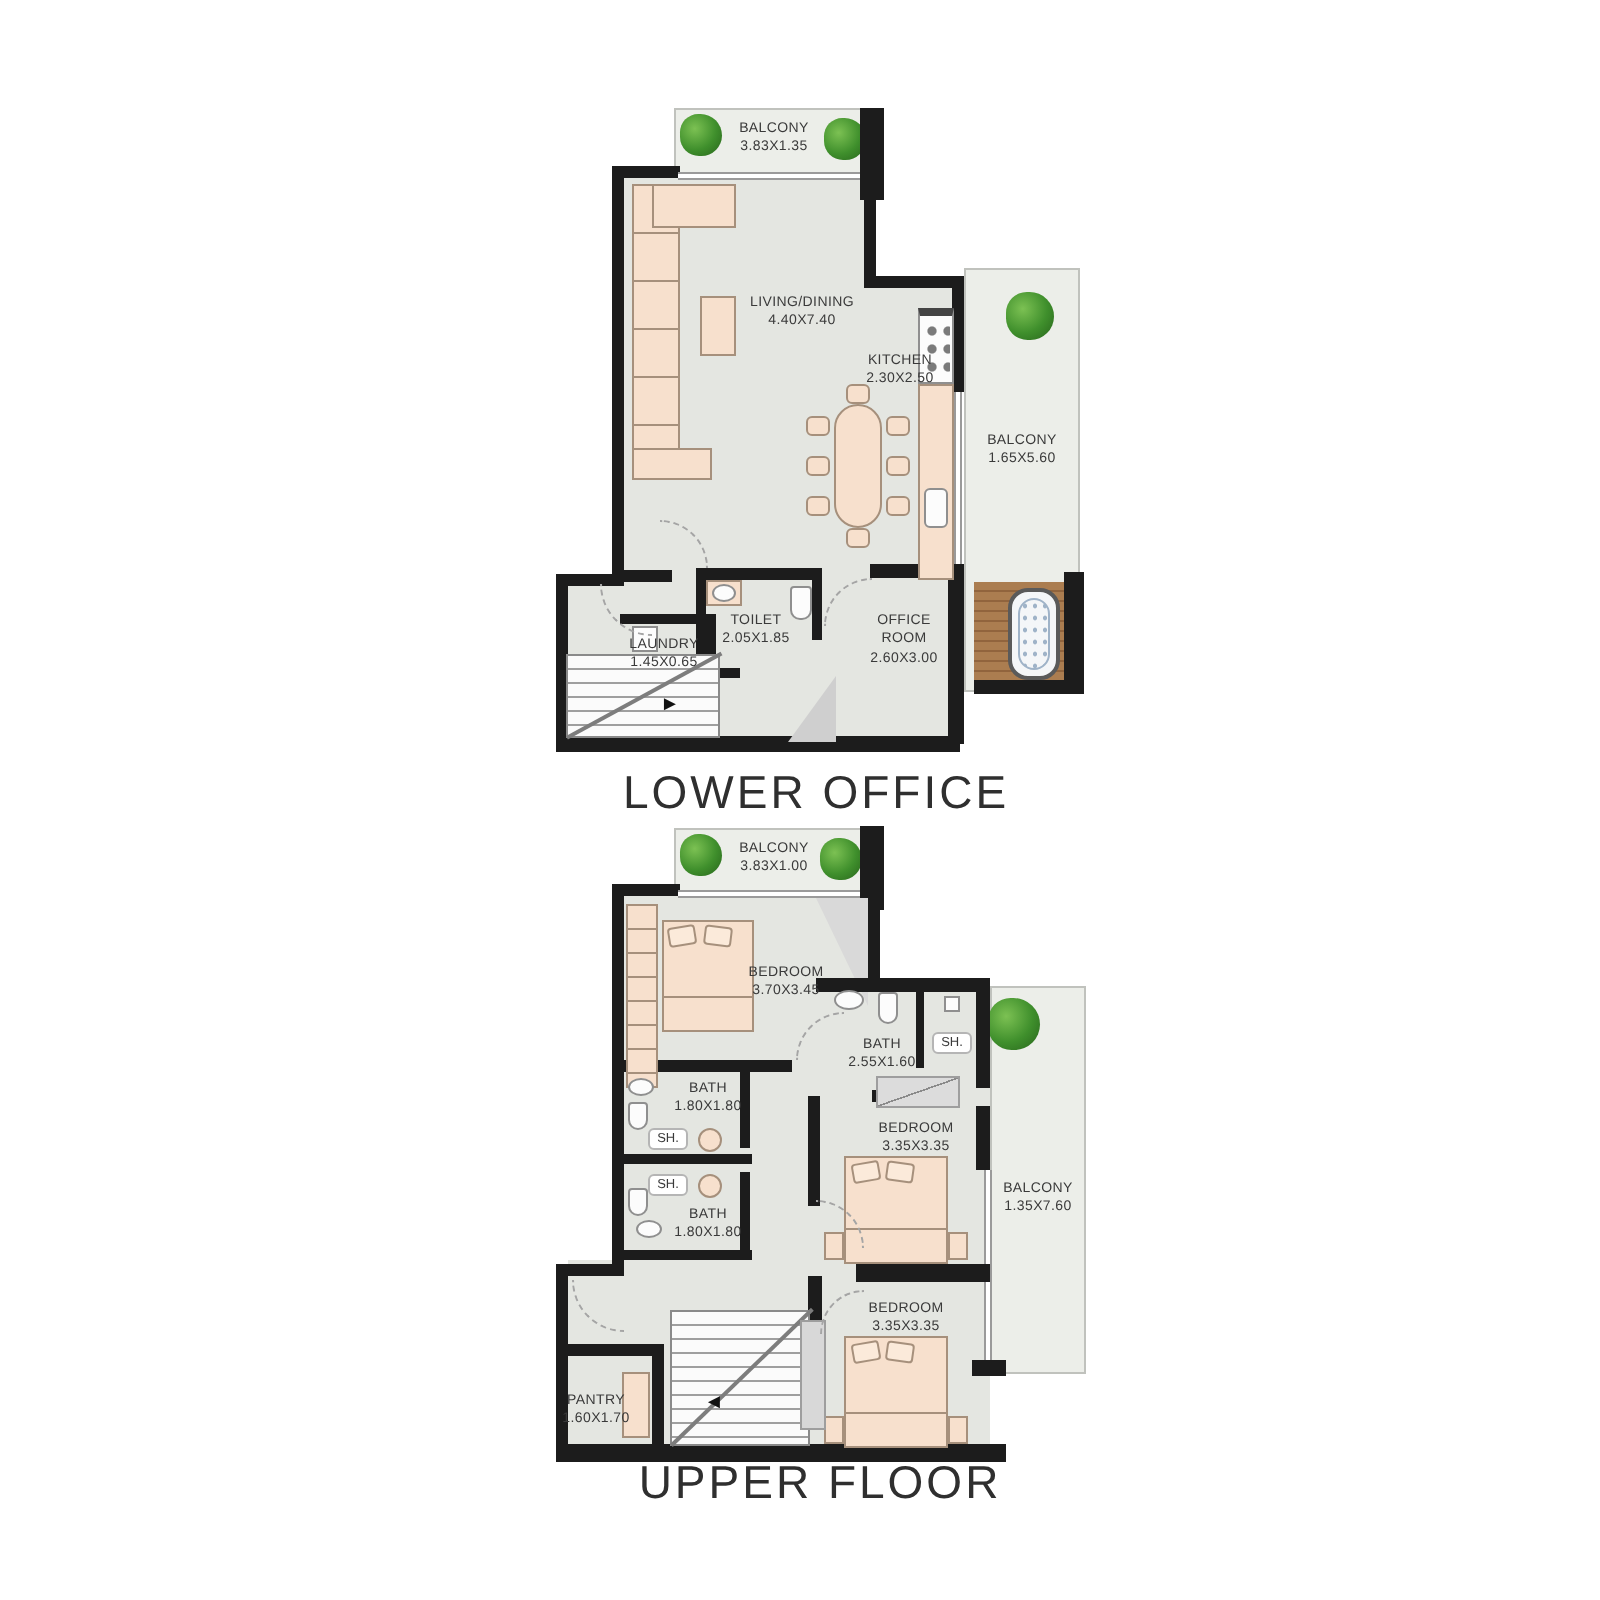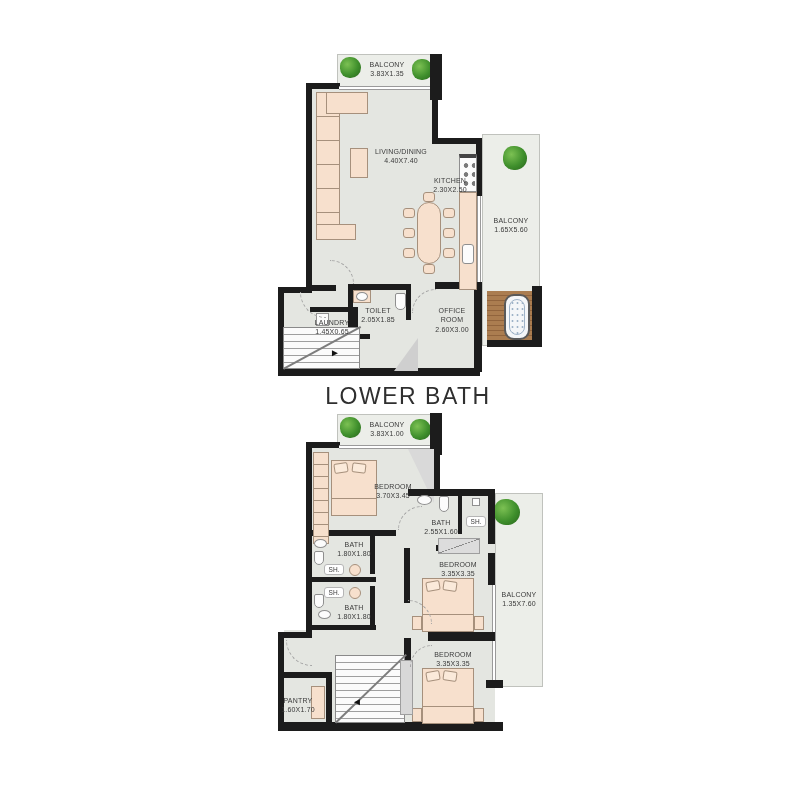--- a/index.html
+++ b/index.html
@@ -131,21 +131,21 @@
     <span class="ln">2.05X1.85</span>
   </div>
   <div class="label" style="left:310px;top:318px;width:44px">
     <span class="ln">LAUNDRY</span>
     <span class="ln">1.45X0.65</span>
   </div>
   <div class="label wrap" style="left:430px;top:306px;width:44px">
     <span class="ln">OFFICE ROOM</span>
     <span class="ln">2.60X3.00</span>
   </div>
-  <div class="title" style="left:298px;top:383px">LOWER BATH</div>
+  <div class="title" style="left:298px;top:383px">LOWER OFFICE</div>
 
   <div class="bfloor" style="left:337px;top:414px;width:100px;height:33px"></div>
   <div class="plant" style="left:340px;top:417px;width:21px;height:21px"></div>
   <div class="plant" style="left:410px;top:419px;width:21px;height:21px"></div>
   <div class="bfloor" style="left:495px;top:493px;width:48px;height:194px"></div>
   <div class="plant" style="left:494px;top:499px;width:26px;height:26px"></div>
 
   <div class="floor" style="left:312px;top:447px;width:126px;height:183px"></div>
   <div class="floor" style="left:438px;top:492px;width:57px;height:150px"></div>
   <div class="floor" style="left:284px;top:630px;width:211px;height:97px"></div>
@@ -248,14 +248,15 @@
     <span class="ln">1.35X7.60</span>
   </div>
   <div class="label" style="left:420px;top:650px;width:66px">
     <span class="ln">BEDROOM</span>
     <span class="ln">3.35X3.35</span>
   </div>
   <div class="label" style="left:280px;top:696px;width:36px">
     <span class="ln">PANTRY</span>
     <span class="ln">1.60X1.70</span>
   </div>
+  <div class="title" style="left:300px;top:728px">UPPER FLOOR</div>
 
 </div>
 
 </body></html>

